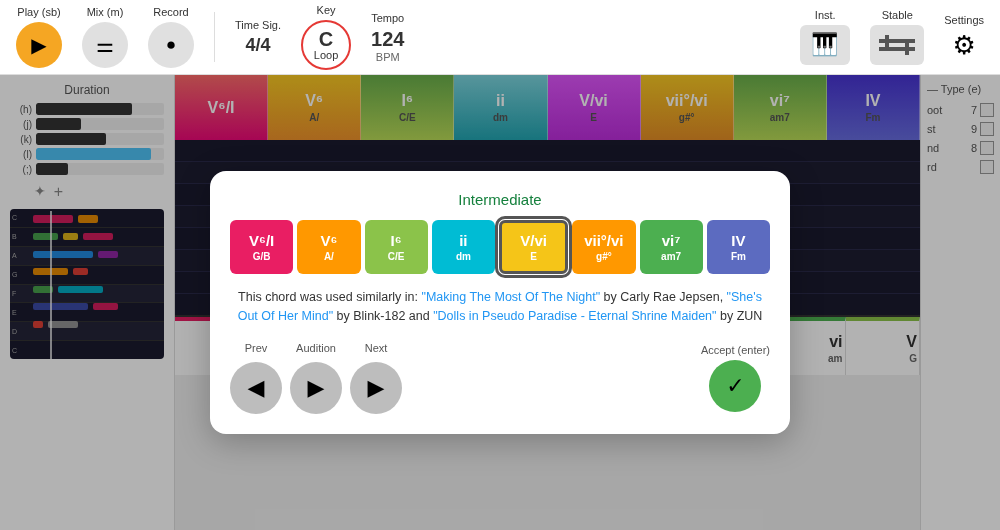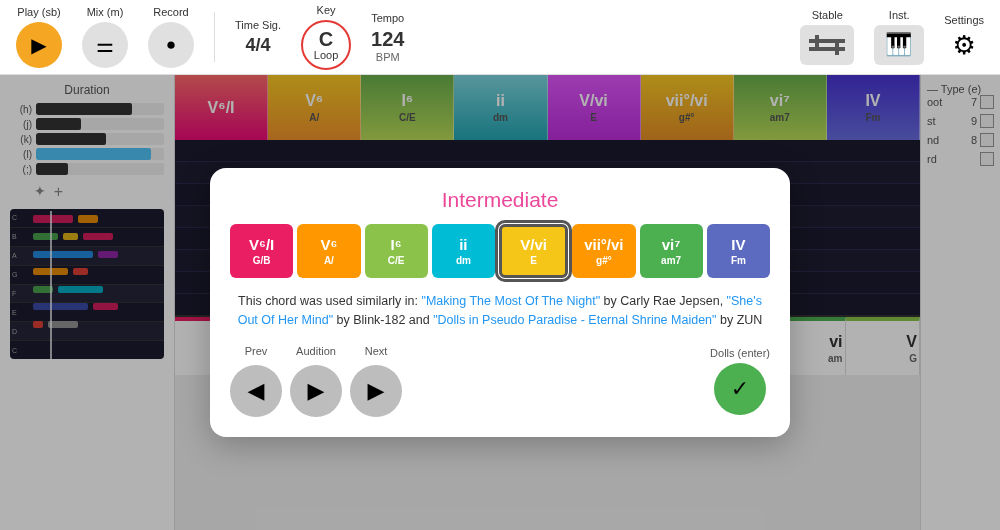--- a/index.html
+++ b/index.html
@@ -225,20 +225,21 @@
     .right-panel {
       width: 80px;
       background: #fff;
       border-left: 1px solid #ddd;
       padding: 8px 6px;
       flex-shrink: 0;
     }
     .right-panel-title {
       font-size: 11px;
       color: #555;
+      margin-bottom: 8px;
     }
     .type-row {
       display: flex;
       align-items: center;
       justify-content: space-between;
       margin-bottom: 5px;
     }
     .type-label {
       font-size: 11px;
       color: #555;
@@ -263,22 +264,22 @@
     .modal {
       background: #fff;
       border-radius: 16px;
       width: 580px;
       padding: 20px;
       box-shadow: 0 8px 32px rgba(0,0,0,0.25);
       position: relative;
     }
     .modal-title {
       text-align: center;
-      font-size: 21px;
-      color: #ec4899;
+      font-size: 15px;
+      color: #15803d;
       margin-bottom: 12px;
     }
 
     
     .modal-chord-row {
       display: flex;
       gap: 4px;
       margin-bottom: 14px;
       align-items: stretch;
     }
@@ -409,36 +410,36 @@
 
   <div class="toolbar-group">
     <span class="toolbar-label">Tempo</span>
     <div style="text-align:center;">
       <div class="tempo-value">124</div>
       <div class="tempo-unit">BPM</div>
     </div>
   </div>
 
   <div class="toolbar-spacer"></div>
+
+  <div class="toolbar-group">
+    <span class="toolbar-label">Inst.</span>
+    <button class="inst-btn">🎹</button>
+  </div>
 
   <div class="toolbar-group">
     <span class="toolbar-label">Stable</span>
     <button class="inst-btn" style="width:54px;height:40px;font-size:18px;">
       <svg width="36" height="28" viewBox="0 0 36 28">
         <rect x="0" y="8" width="36" height="4" fill="#555"></rect>
         <rect x="0" y="16" width="36" height="4" fill="#555"></rect>
         <rect x="6" y="4" width="4" height="12" fill="#555"></rect>
         <rect x="26" y="12" width="4" height="12" fill="#555"></rect>
       </svg>
     </button>
-  </div>
-
-  <div class="toolbar-group">
-    <span class="toolbar-label">Inst.</span>
-    <button class="inst-btn">🎹</button>
   </div>
 
   <div class="toolbar-group">
     <span class="toolbar-label">Settings</span>
     <button class="settings-btn">⚙</button>
   </div>
 </div>
 
 <div class="main-area">
 
@@ -712,20 +713,20 @@
             <span class="center-label">Next</span>
           </div>
           <div class="modal-center-row">
             <button class="modal-circle-btn btn-nav">◀</button>
             <button class="modal-circle-btn btn-nav">▶</button>
             <button class="modal-circle-btn btn-nav">▶</button>
           </div>
         </div>
 
         <div class="modal-btn-group">
-          <span class="modal-btn-label">Dolls (enter)</span>
+          <span class="modal-btn-label">Accept (enter)</span>
           <button class="modal-circle-btn btn-accept">✓</button>
         </div>
       </div>
     </div>
   </div>
 
 </div>
 
 </body></html>

